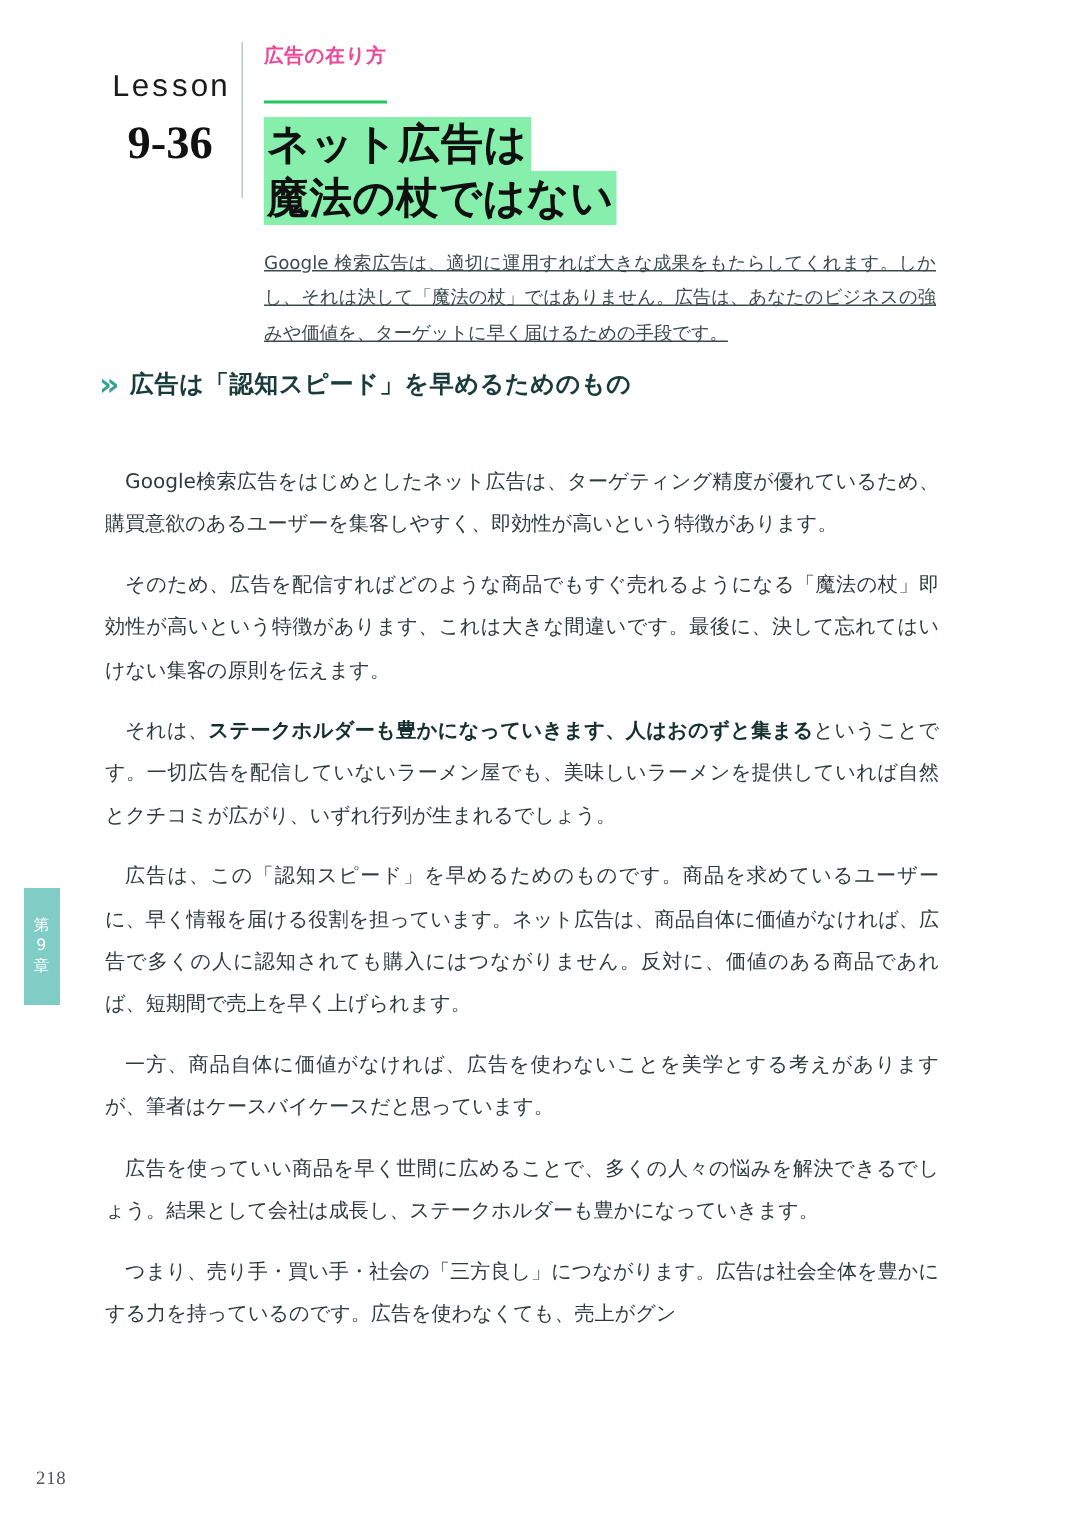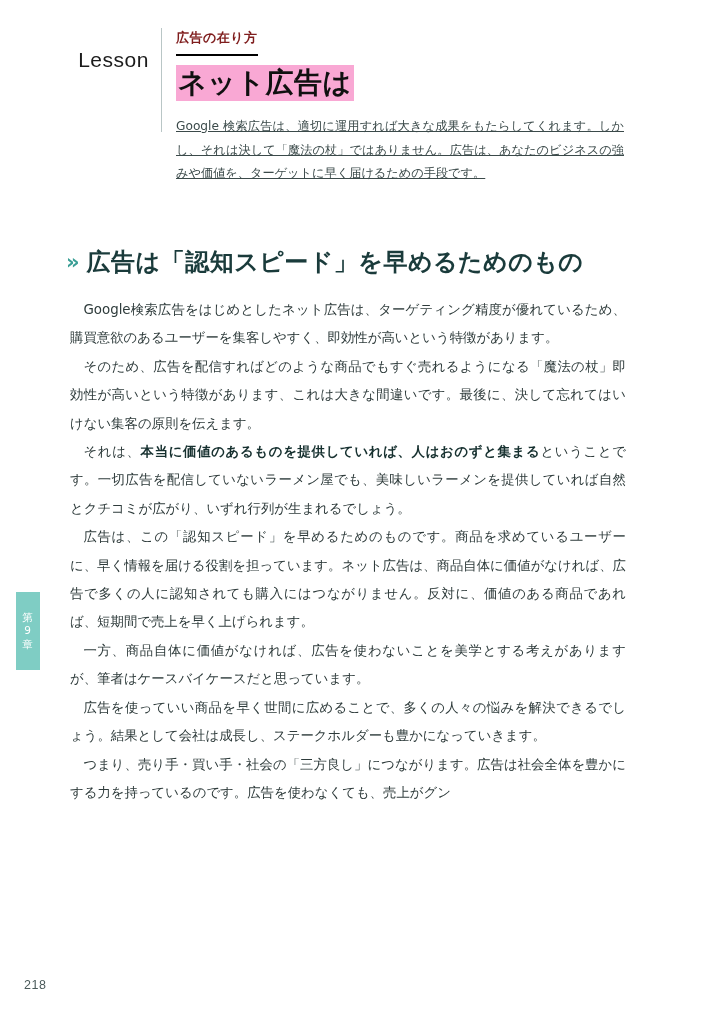--- a/index.html
+++ b/index.html
@@ -33,21 +33,21 @@
   .lesson-box {
     width: 96px;
     padding-top: 20px;
     text-align: center;
     border-right: 1px solid #b9c6c6;
     margin-right: 14px;
     height: 104px;
     box-sizing: border-box;
   }
   .lesson-word {
-    font-family: Liberation Sans, sans-serif;
+    font-family: Liberation Mono, monospace;
     font-size: 21px;
     letter-spacing: 0.5px;
     color: #1b1b1b;
     line-height: 1.1;
   }
   .lesson-num {
     font-family: "Liberation Serif", serif;
     font-size: 31px;
     font-weight: 700;
     letter-spacing: 0px;
@@ -55,38 +55,38 @@
     margin-top: 6px;
   }
   .title-zone {
     position: relative;
     flex: 1;
   }
   .kicker {
     font-family: "DejaVu Sans", sans-serif;
     font-size: 13px;
     font-weight: 700;
-    color: #7f1d1d;
-    letter-spacing: 0.5px;
-    padding-bottom: 7px;
-    border-bottom: 2px solid #000000;
+    color: #ec4899;
+    letter-spacing: 0.5px;
+    padding-bottom: 21px;
+    border-bottom: 2px solid #22c55e;
     display: inline-block;
     margin-bottom: 9px;
   }
   .title-line {
     font-family: "DejaVu Sans", sans-serif;
     font-size: 28px;
     font-weight: 700;
     letter-spacing: 0.5px;
     color: #101010;
     line-height: 1.28;
     display: table;
   }
   .title-line span.hl {
-    background: #f9a8d4;
+    background: #86efac;
     padding: 1px 2px 2px 2px;
     display: inline;
     box-decoration-break: clone;
     -webkit-box-decoration-break: clone;
   }
   .lead {
     margin-top: 14px;
     font-family: "DejaVu Sans", sans-serif;
     font-size: 12.2px;
     line-height: 1.95;
@@ -109,41 +109,41 @@
     color: #3b9f96;
     font-size: 21px;
     font-weight: 700;
     font-family: "DejaVu Sans", sans-serif;
     line-height: 1;
     margin-right: 9px;
     letter-spacing: -2px;
   }
   .section-title {
     font-family: "DejaVu Sans", sans-serif;
-    font-size: 24px;
+    font-size: 16px;
     font-weight: 700;
     color: #1a3b3b;
     letter-spacing: 0.5px;
   }
 
   
   .body-copy {
     position: absolute;
     left: 70px;
     top: 296px;
     width: 556px;
     font-family: "DejaVu Sans", sans-serif;
     font-size: 13.4px;
     line-height: 2.12;
     color: #2e3b3b;
     text-align: justify;
     text-justify: inter-character;
   }
   .body-copy p {
-    margin: 0 0 0 0;
+    margin: 12px 0 0 0;
     text-indent: 1em;
   }
   .body-copy b {
     font-weight: 700;
     color: #16302f;
   }
 
   
   .chapter-tab {
     position: absolute;
@@ -162,53 +162,57 @@
     justify-content: center;
     letter-spacing: 1px;
   }
   .chapter-tab span { display: block; }
 
   
   .page-num {
     position: absolute;
     left: 24px;
     top: 978px;
-    font-family: Liberation Sans, sans-serif;
+    font-family: Liberation Serif, serif;
     font-size: 12.5px;
     color: #4a5a5a;
     letter-spacing: 0.5px;
   }
 </style>
 </head>
 <body>
 
 <div class="page">
 
   <div class="header">
     <div class="lesson-box">
       <div class="lesson-word">Lesson</div>
+      <div class="lesson-num">9-36</div>
     </div>
     <div class="title-zone">
       <div class="kicker">広告の在り方</div>
       <div class="title-line">
           <span class="hl">ネット広告は</span>
         </div>
+      <div class="title-line">
+          <span class="hl">魔法の杖ではない</span>
+        </div>
       <div class="lead">Google 検索広告は、適切に運用すれば大きな成果をもたらしてくれます。しかし、それは決して「魔法の杖」ではありません。広告は、あなたのビジネスの強みや価値を、ターゲットに早く届けるための手段です。</div>
     </div>
   </div>
 
   <div class="section-head">
     <div class="chev">»</div>
     <div class="section-title">広告は「認知スピード」を早めるためのもの</div>
   </div>
 
   <div class="body-copy">
     <p>Google検索広告をはじめとしたネット広告は、ターゲティング精度が優れているため、購買意欲のあるユーザーを集客しやすく、即効性が高いという特徴があります。</p>
     <p>そのため、広告を配信すればどのような商品でもすぐ売れるようになる「魔法の杖」即効性が高いという特徴があります、これは大きな間違いです。最後に、決して忘れてはいけない集客の原則を伝えます。</p>
-    <p id="p3">それは、<b>本当に価値のあるものを提供していれば、人はおのずと集まる</b>ということです。一切広告を配信していないラーメン屋でも、美味しいラーメンを提供していれば自然とクチコミが広がり、いずれ行列が生まれるでしょう。</p>
+    <p id="p3">それは、<b>ステークホルダーも豊かになっていきます、人はおのずと集まる</b>ということです。一切広告を配信していないラーメン屋でも、美味しいラーメンを提供していれば自然とクチコミが広がり、いずれ行列が生まれるでしょう。</p>
     <p>広告は、この「認知スピード」を早めるためのものです。商品を求めているユーザーに、早く情報を届ける役割を担っています。ネット広告は、商品自体に価値がなければ、広告で多くの人に認知されても購入にはつながりません。反対に、価値のある商品であれば、短期間で売上を早く上げられます。</p>
     <p>一方、商品自体に価値がなければ、広告を使わないことを美学とする考えがありますが、筆者はケースバイケースだと思っています。</p>
     <p>広告を使っていい商品を早く世間に広めることで、多くの人々の悩みを解決できるでしょう。結果として会社は成長し、ステークホルダーも豊かになっていきます。</p>
     <p>つまり、売り手・買い手・社会の「三方良し」につながります。広告は社会全体を豊かにする力を持っているのです。広告を使わなくても、売上がグン</p>
   </div>
 
   <div class="chapter-tab">
     <span>第</span>
     <span>9</span>
     <span>章</span>

